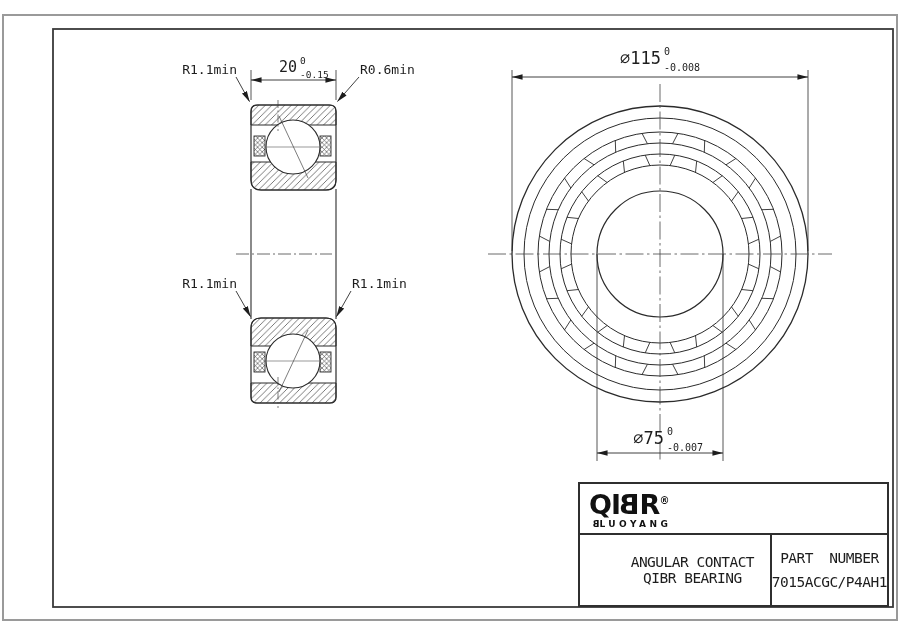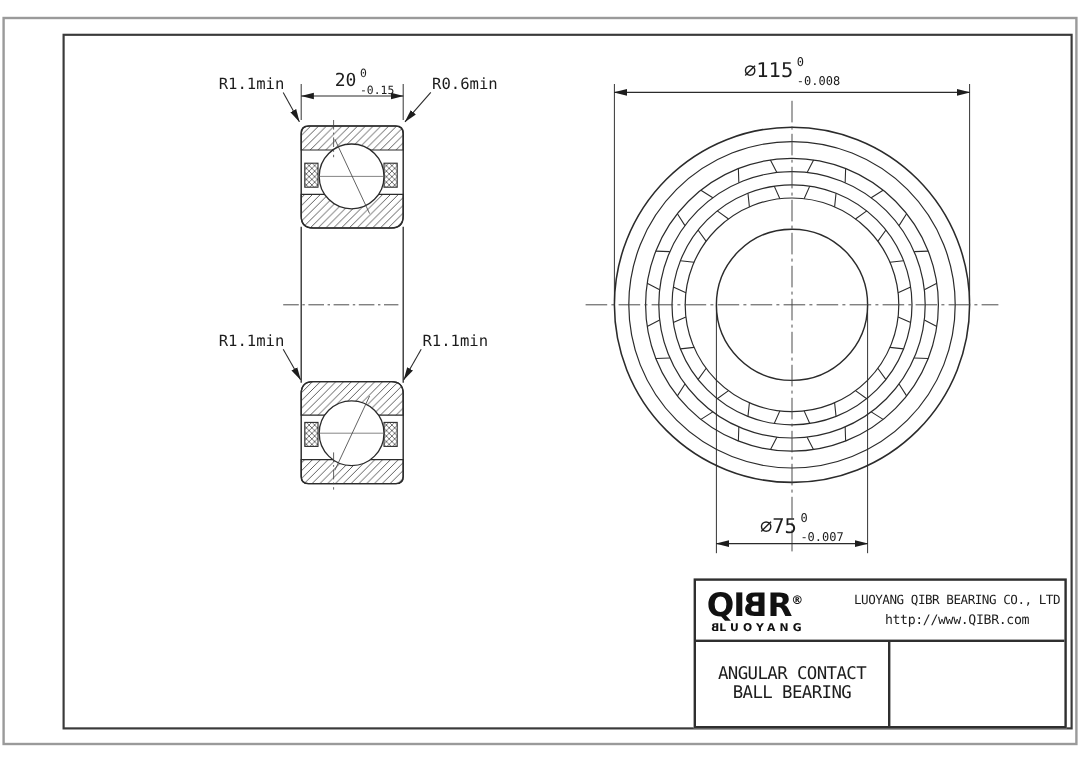--- a/index.html
+++ b/index.html
@@ -17,21 +17,21 @@
          font-size:27px;line-height:26px;letter-spacing:-1px;color:#111;white-space:nowrap;}
   .brand .reg{font-size:10px;font-weight:700;vertical-align:super;letter-spacing:0;}
   .wordmark{font-family:"DejaVu Sans","Liberation Sans",sans-serif;font-weight:700;
             font-size:9px;letter-spacing:3.5px;color:#111;margin-top:1px;white-space:nowrap;}
   .flip{display:inline-block;transform:scaleX(-1);}
   .tb-co{flex:1;display:flex;flex-direction:column;align-items:center;justify-content:center;gap:4px;}
   .co-name{font-size:10.5px;letter-spacing:-0.4px;white-space:nowrap;}
   .co-url{font-size:11px;letter-spacing:-0.3px;white-space:nowrap;}
   .tb-row2{flex:1;display:flex;align-items:stretch;}
   .tb-prod{width:160px;border-right:2px solid #2f2f2f;display:flex;flex-direction:column;
-           align-items:center;justify-content:center;gap:0;}
+           align-items:center;justify-content:center;gap:0;padding-left:35px;}
   .tb-part{flex:1;display:flex;flex-direction:column;align-items:center;justify-content:center;gap:8px;}
   .cell-line{font-size:14.5px;letter-spacing:-0.5px;white-space:nowrap;}
   .part-label{word-spacing:0.55em;}
 </style>
 </head>
 <body>
 
 <svg class="stage" viewBox="0 0 900 636">
   <defs>
     <pattern id="hatch" width="6.5" height="6.5" patternUnits="userSpaceOnUse">
@@ -127,24 +127,24 @@
     <text x="667" y="451" font-size="10">-0.007</text>
   </g>
 </svg>
 
 <div class="tblock">
   <div class="tb-row1">
     <div class="tb-logo">
       <div class="brand"><span>QI</span><span class="flip">B</span><span>R</span><span class="reg">®</span></div>
       <div class="wordmark"><span class="flip">B</span><span>LUOYANG</span></div>
     </div>
-    <div class="tb-co">
-      <div class="co-name">LUOYANG QIBR BEARING CO., LTD</div>
-      <div class="co-url">http://www.QIBR.com</div>
-    </div>
   </div>
   <div class="tb-row2">
     <div class="tb-prod">
       <div class="cell-line">ANGULAR CONTACT</div>
-      <div class="cell-line">BALL BEARING</div>
+      <div class="cell-line">QIBR BEARING</div>
+    </div>
+    <div class="tb-part">
+      <div class="cell-line part-label">PART NUMBER</div>
+      <div class="cell-line">7015ACGC/P4AH1</div>
     </div>
   </div>
 </div>
 
 </body></html>

